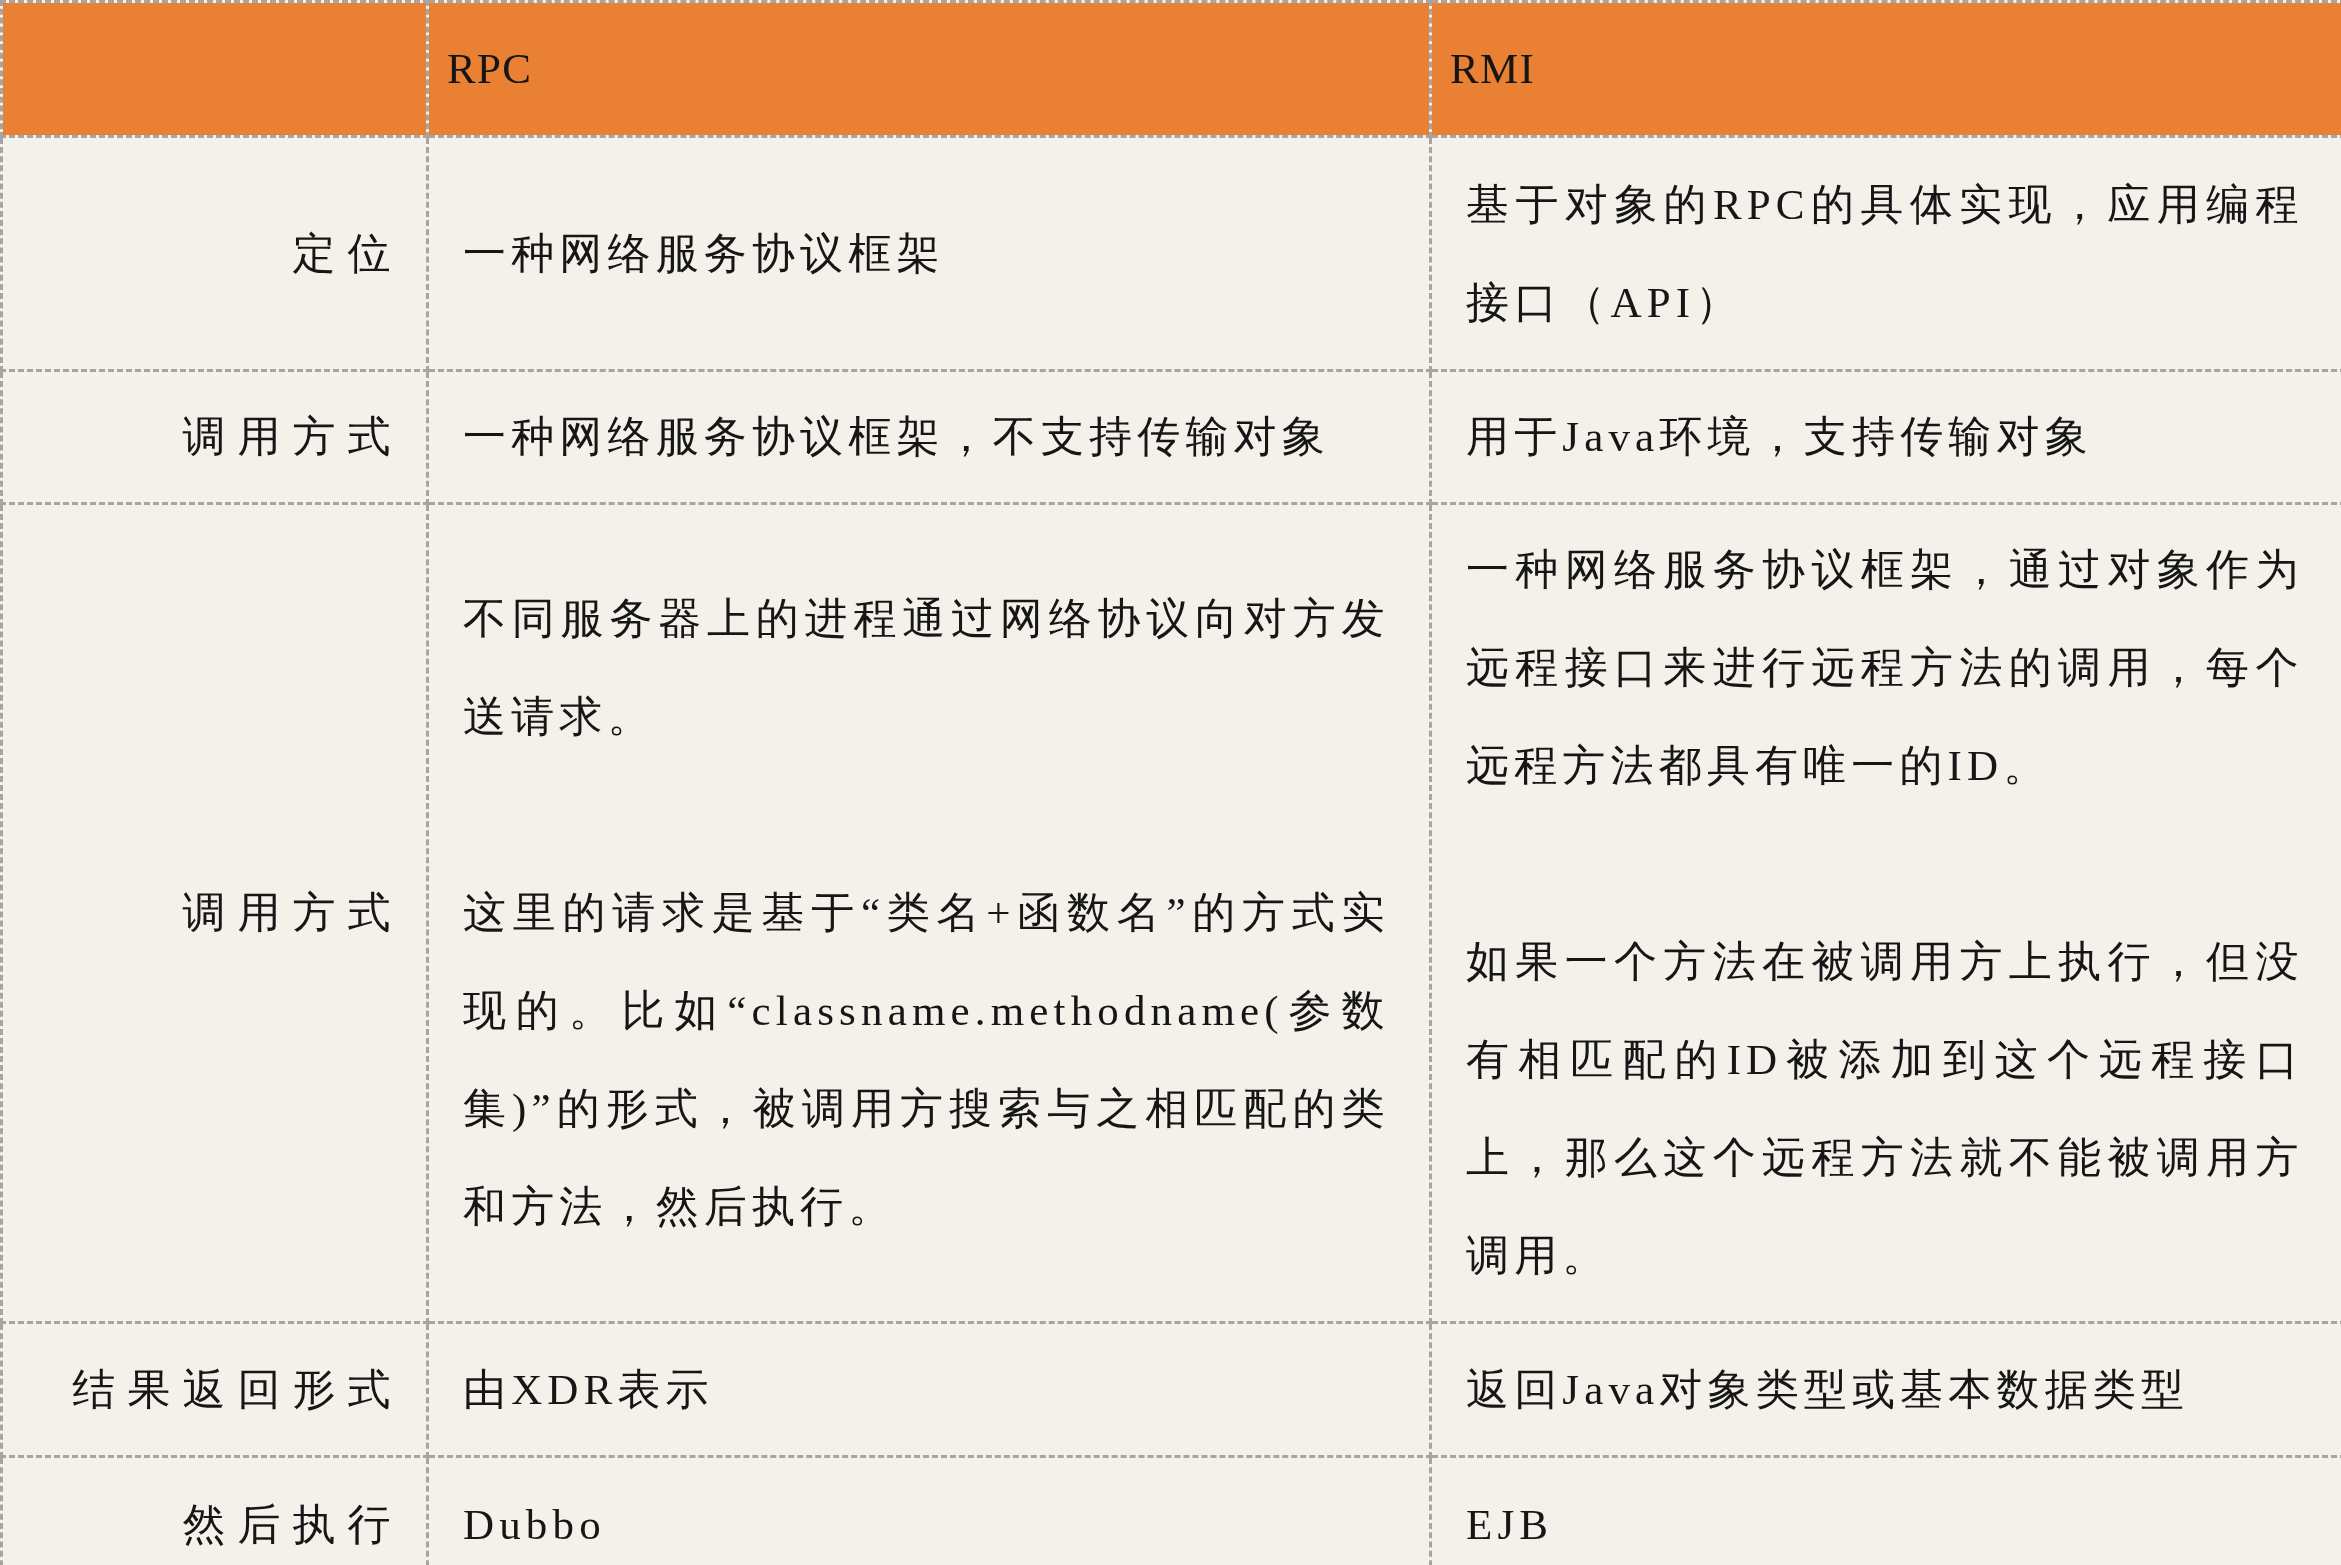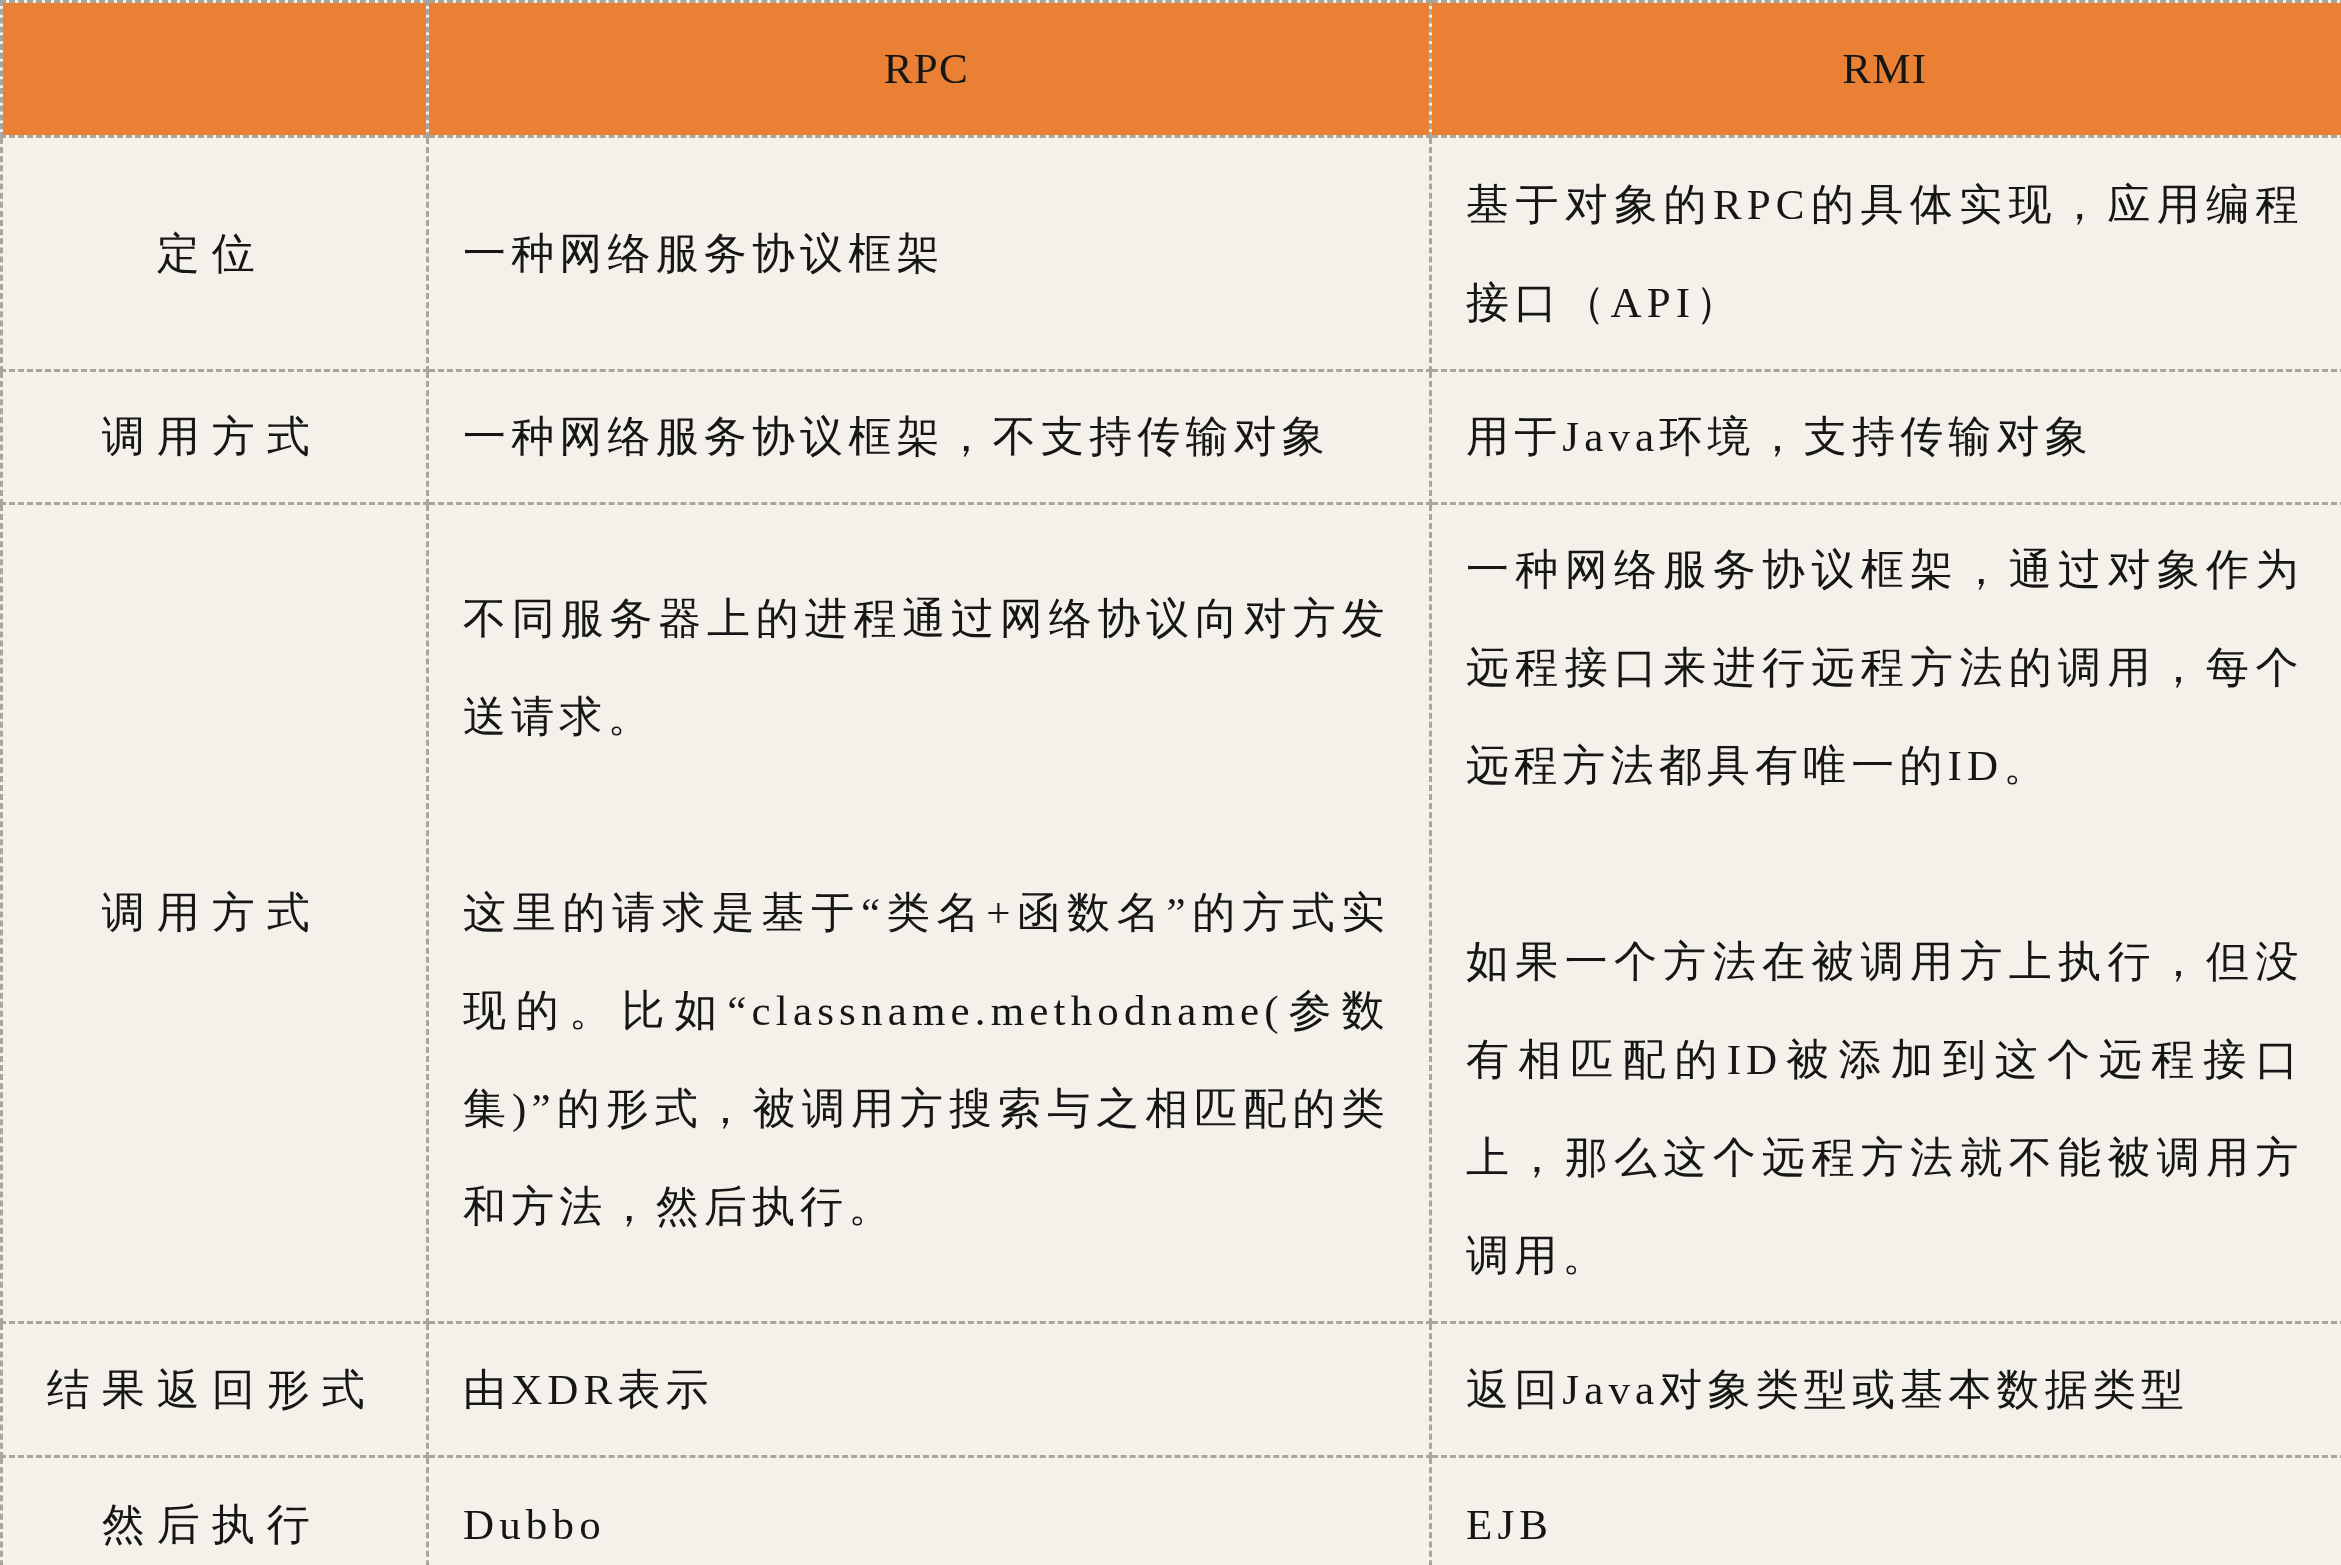--- a/index.html
+++ b/index.html
@@ -37,27 +37,27 @@
   }
   tr.header-row{height:135px;}
   tr.row-positioning{height:234px;}
   tr.row-scope{height:129px;}
   tr.row-invocation{height:787px;}
   tr.row-result{height:134px;}
   tr.row-typical{height:136px;}
   th.head{
     background:var(--header-bg);
     color:var(--header-text);
-    text-align:center;
+    text-align:left;
     font-size:55px;
     letter-spacing:0.03em;
     padding:0;
   }
   th.row-label{
-    text-align:center;
+    text-align:right;
     letter-spacing:0.28em;
     white-space:nowrap;
   }
   td.body-cell{
     text-align:justify;
     letter-spacing:0.12em;
   }
   td.body-cell p{margin:16px;}
   td.body-cell p + p{margin-top:98px;}
 </style>

